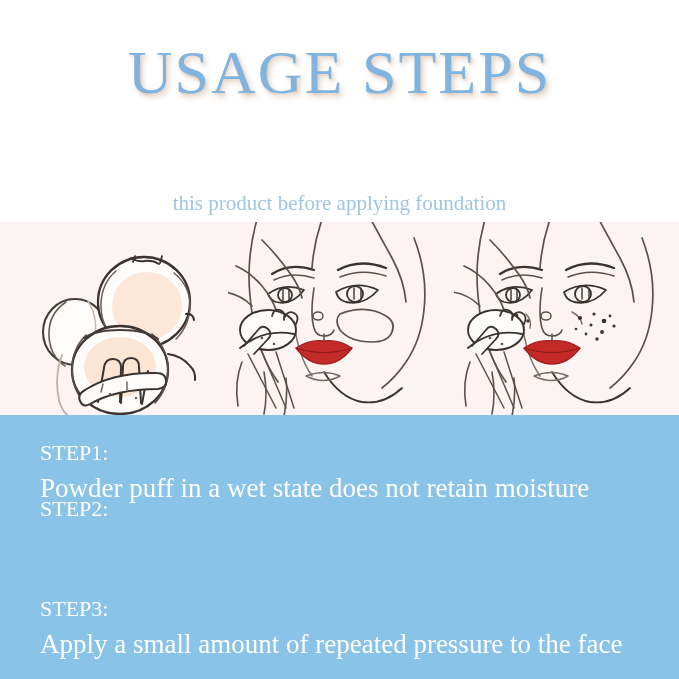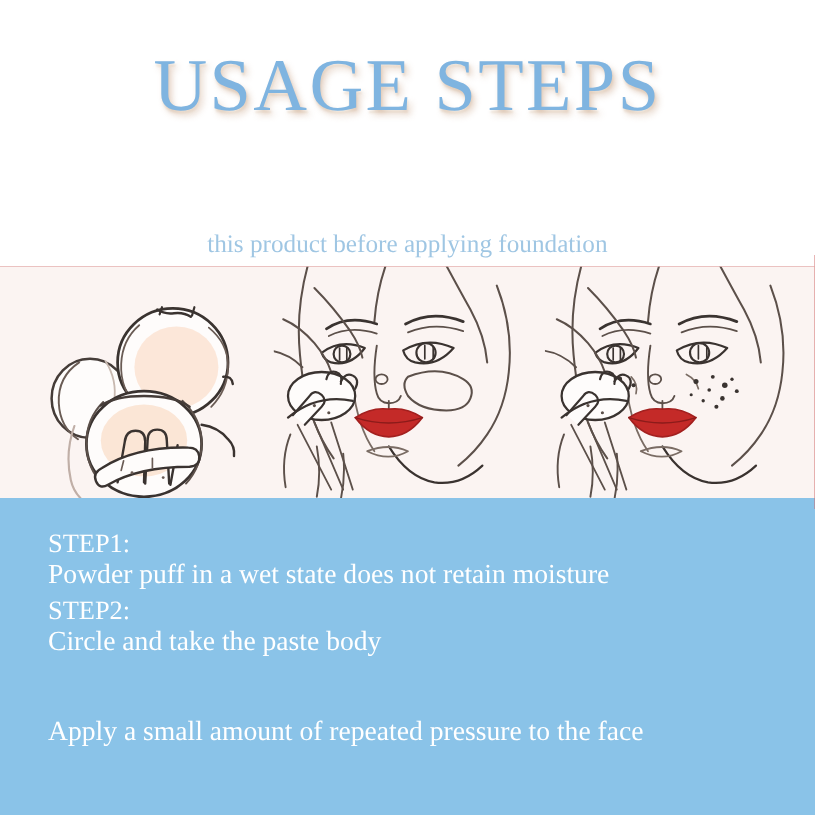--- a/index.html
+++ b/index.html
@@ -83,25 +83,25 @@
   .step-block { position: absolute; left: 40px; }
   .step-label {
     color: #ffffff;
     font-size: 22px;
     line-height: 25px;
     font-weight: 400;
     white-space: nowrap;
   }
   .step-desc {
     color: #ffffff;
-    font-size: 23px;
+    font-size: 27px;
     line-height: 23px;
     font-weight: 400;
     white-space: nowrap;
-    margin-top: 2px;
+    margin-top: 12px;
   }
   .step-1 { top: 440px; }
   .step-2 { top: 496px; }
   .step-3 { top: 596px; }
 </style>
 </head>
 <body>
 
 <div id="page">
 
@@ -286,20 +286,20 @@
 
   <div class="steps"></div>
 
   <div class="step-block step-1">
     <div class="step-label">STEP1:</div>
     <div class="step-desc">Powder puff in a wet state does not retain moisture</div>
   </div>
 
   <div class="step-block step-2">
     <div class="step-label">STEP2:</div>
-    <div class="step-desc">Circle and take the paste body</div>
   </div>
 
   <div class="step-block step-3">
+    <div class="step-label">STEP3:</div>
     <div class="step-desc">Apply a small amount of repeated pressure to the face</div>
   </div>
 
 </div>
 
 </body></html>

